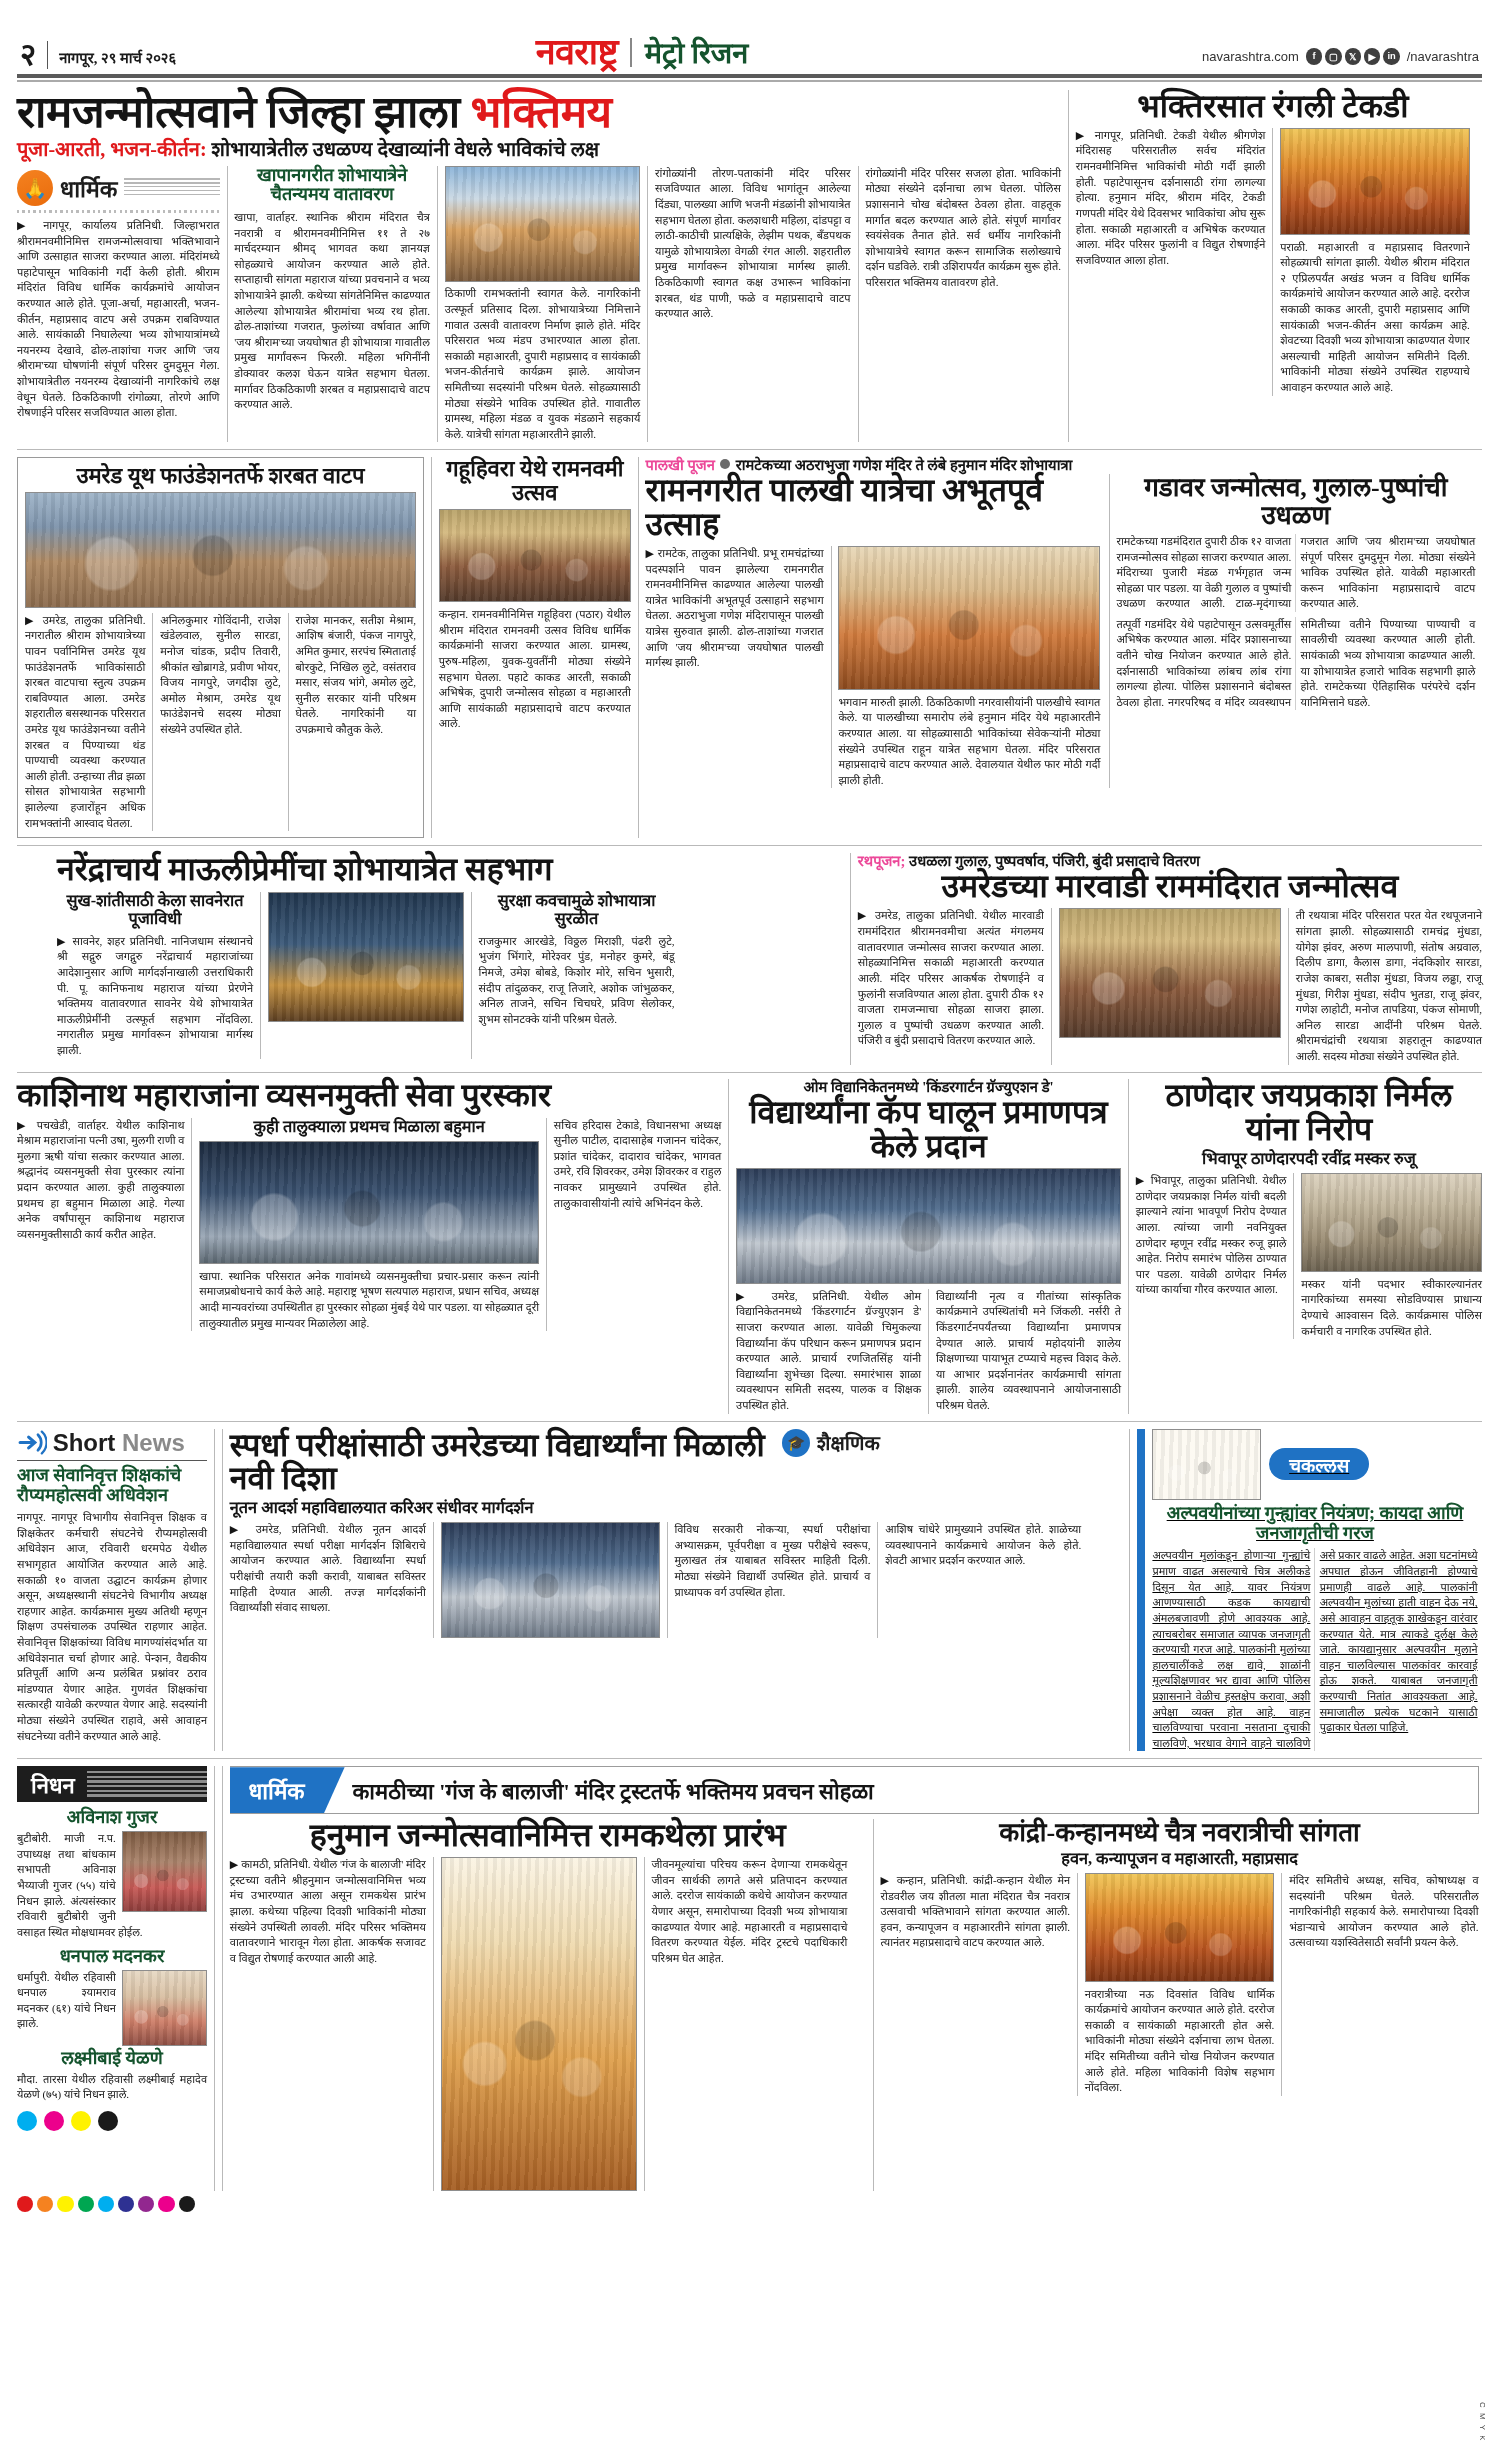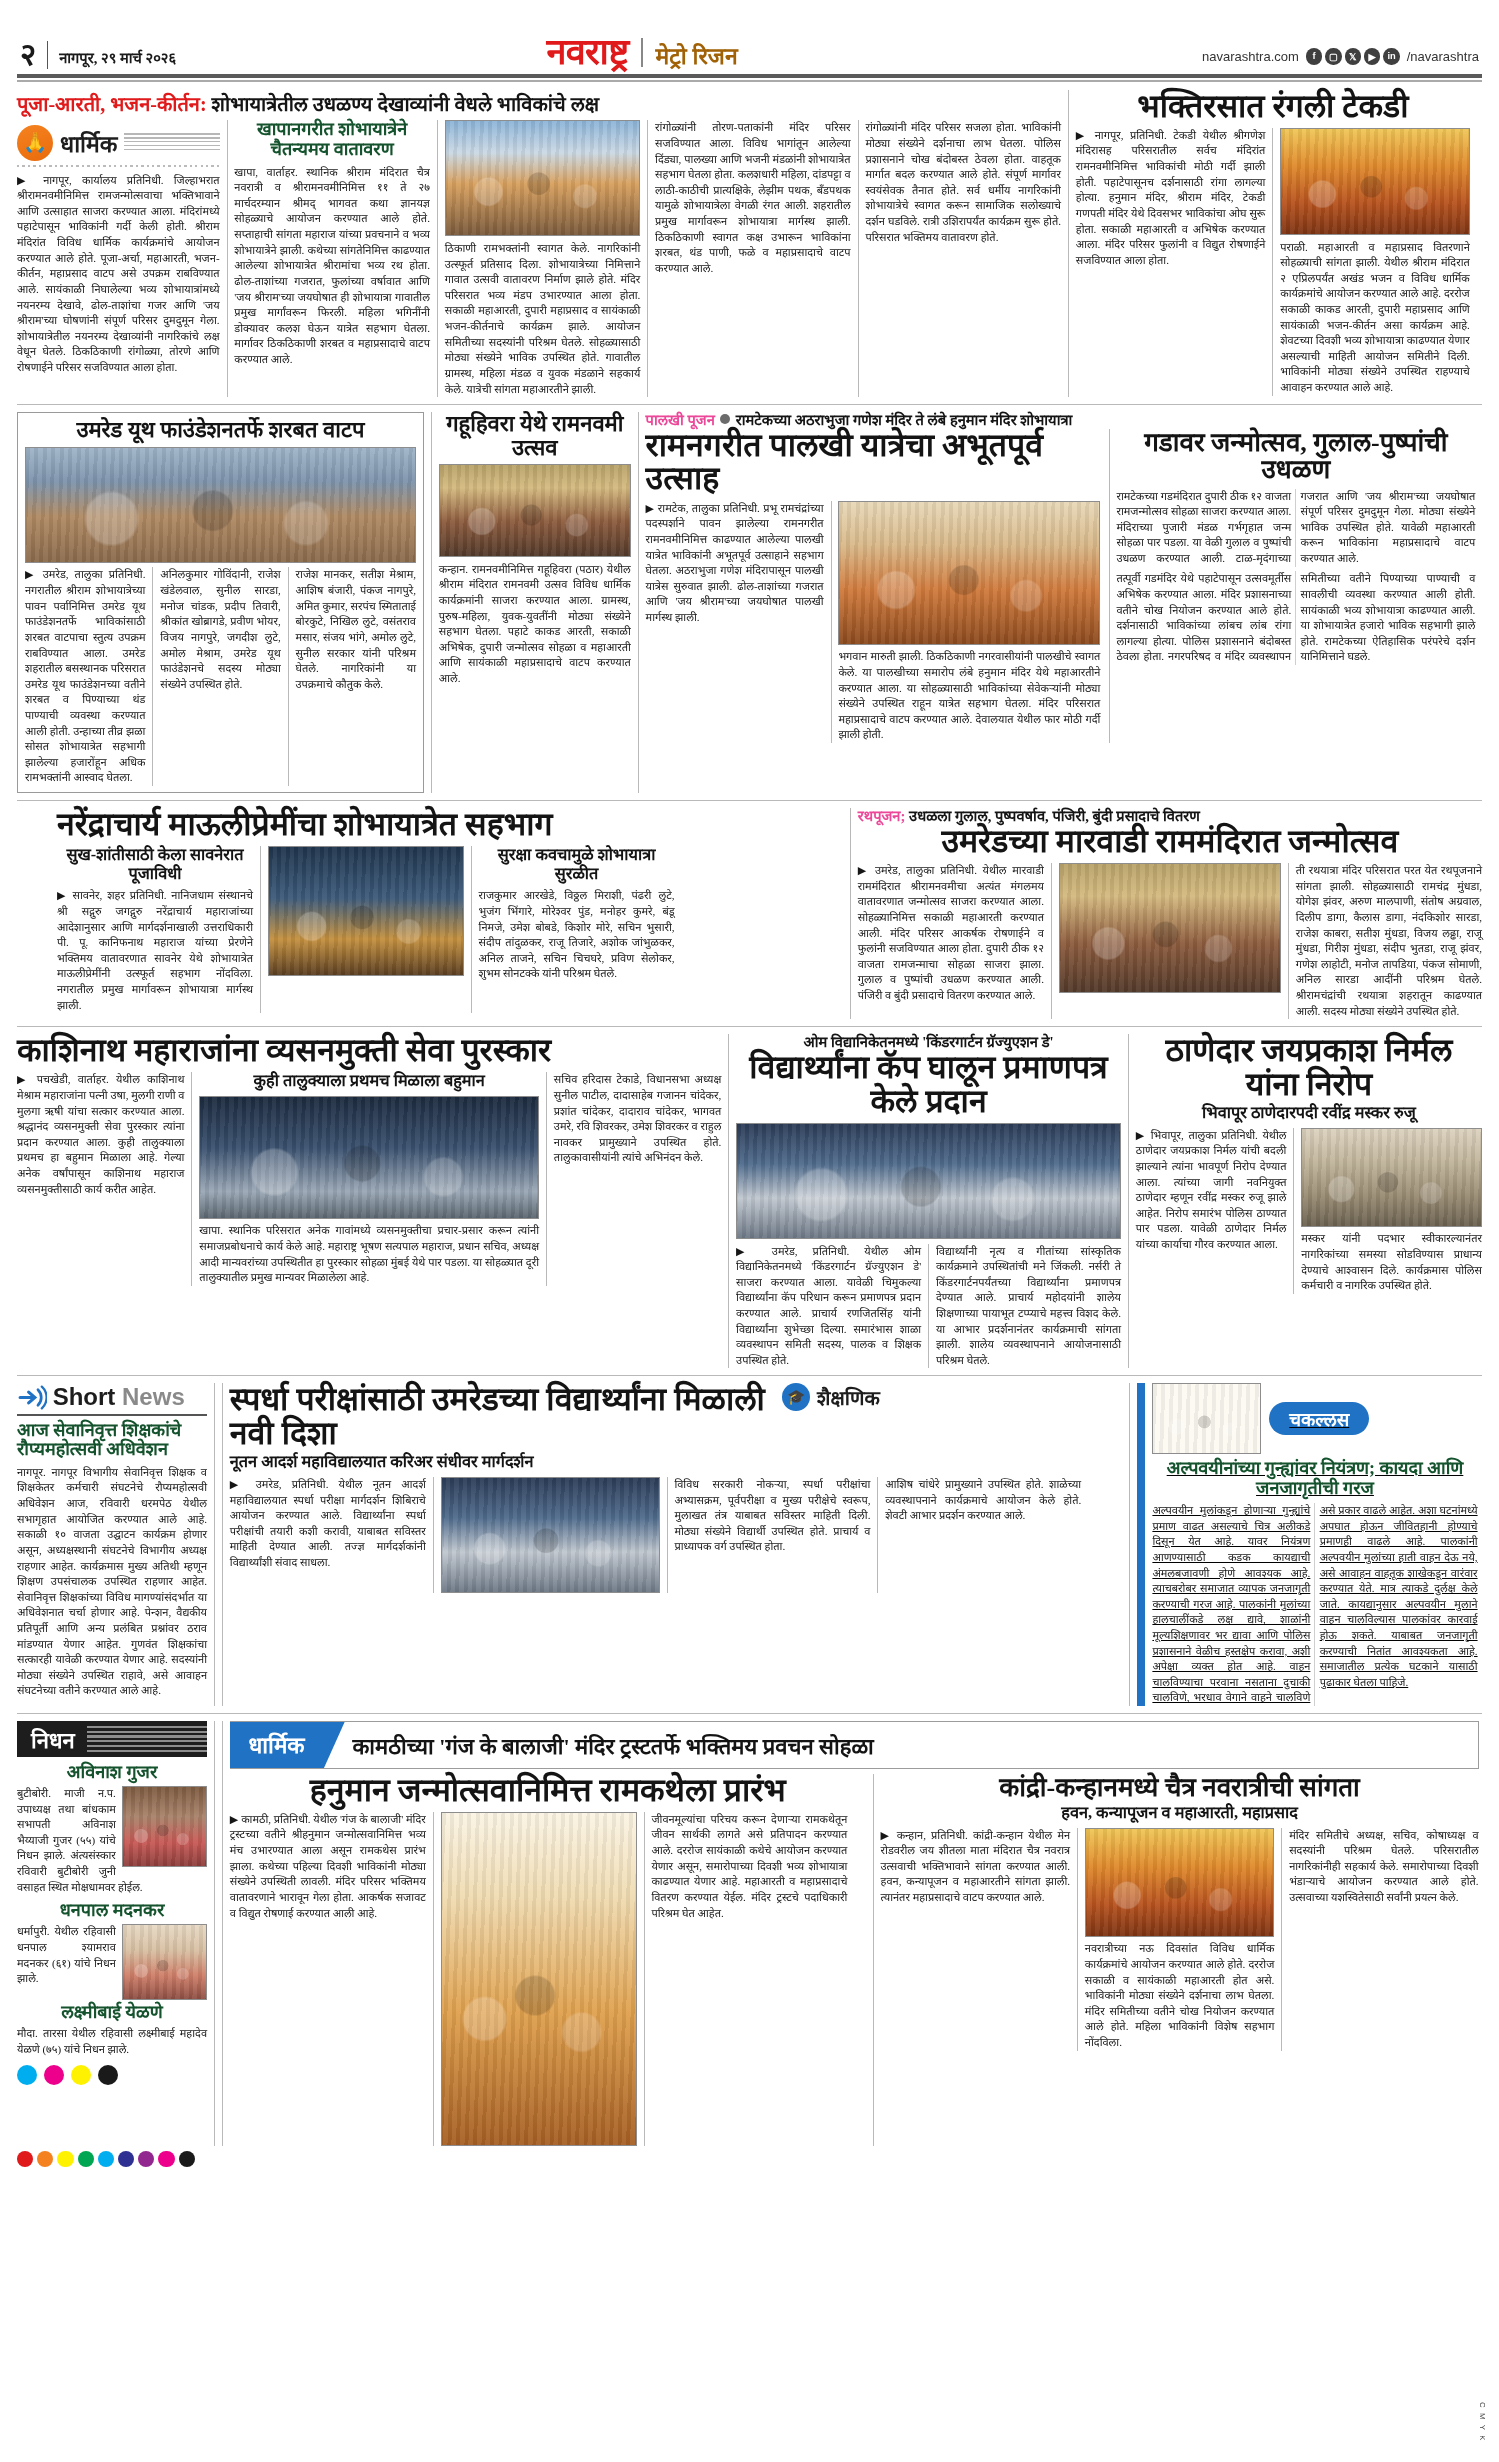--- a/index.html
+++ b/index.html
@@ -33,21 +33,21 @@
     line-height: 0.9; padding-right: 11px; border-right: 1.6px solid #555;
     font-family: "Liberation Serif", serif;
   }
   .dateline { font-size: 14.7px; color: #1a1a1a; font-weight: bold; padding-bottom: 2.3px; }
   .mh-center { display: flex; align-items: flex-end; gap: 12.4px; transform: translateX(-47px); }
   .brand {
     font-size: 36px; font-weight: 900; color: #e0191b;
     letter-spacing: -0.8px; line-height: 0.95;
   }
   .brand-div { width: 2.3px; height: 29.5px; background: #888; margin-bottom: 2.3px; }
-  .section-name { font-size: 23px; font-weight: bold; color: #a16207; line-height: 1; padding-bottom: 1.6px; }
+  .section-name { font-size: 29px; font-weight: bold; color: #14532d; line-height: 1; padding-bottom: 1.6px; }
   .mh-right { display: flex; align-items: center; gap: 7px; padding-bottom: 4.7px; }
   .site-url { font-size: 13px; color: #333; font-family: "Liberation Sans", sans-serif; }
   .social { display: flex; gap: 3.1px; }
   .soc {
     width: 16.3px; height: 16.3px; border-radius: 50%;
     background: #3f3f3f; color: #fff;
     font-size: 9.3px; font-weight: bold;
     display: flex; align-items: center; justify-content: center;
     font-family: "Liberation Sans", sans-serif;
   }
@@ -205,20 +205,23 @@
     </div>
   </div>
   <div class="mh-rule"></div>
   <div class="mh-rule2"></div>
 
   <div class="body-area">
 
     <div class="row">
 
       <div class="col" style="width:1044px;">
+        <div class="lead-hl">
+          <span>रामजन्मोत्सवाने जिल्हा झाला </span><span class="red">भक्तिमय</span>
+        </div>
         <div class="lead-sub">
           <span class="red">पूजा-आरती, भजन-कीर्तन:</span><span> शोभायात्रेतील उधळण्य देखाव्यांनी वेधले भाविकांचे लक्ष</span>
         </div>
 
         <div class="row mt6">
 
           <div class="col" style="width:203px;">
             <div class="badge-religious">
               <span class="badge-circle">🙏</span>
               <span class="badge-text">धार्मिक</span>

